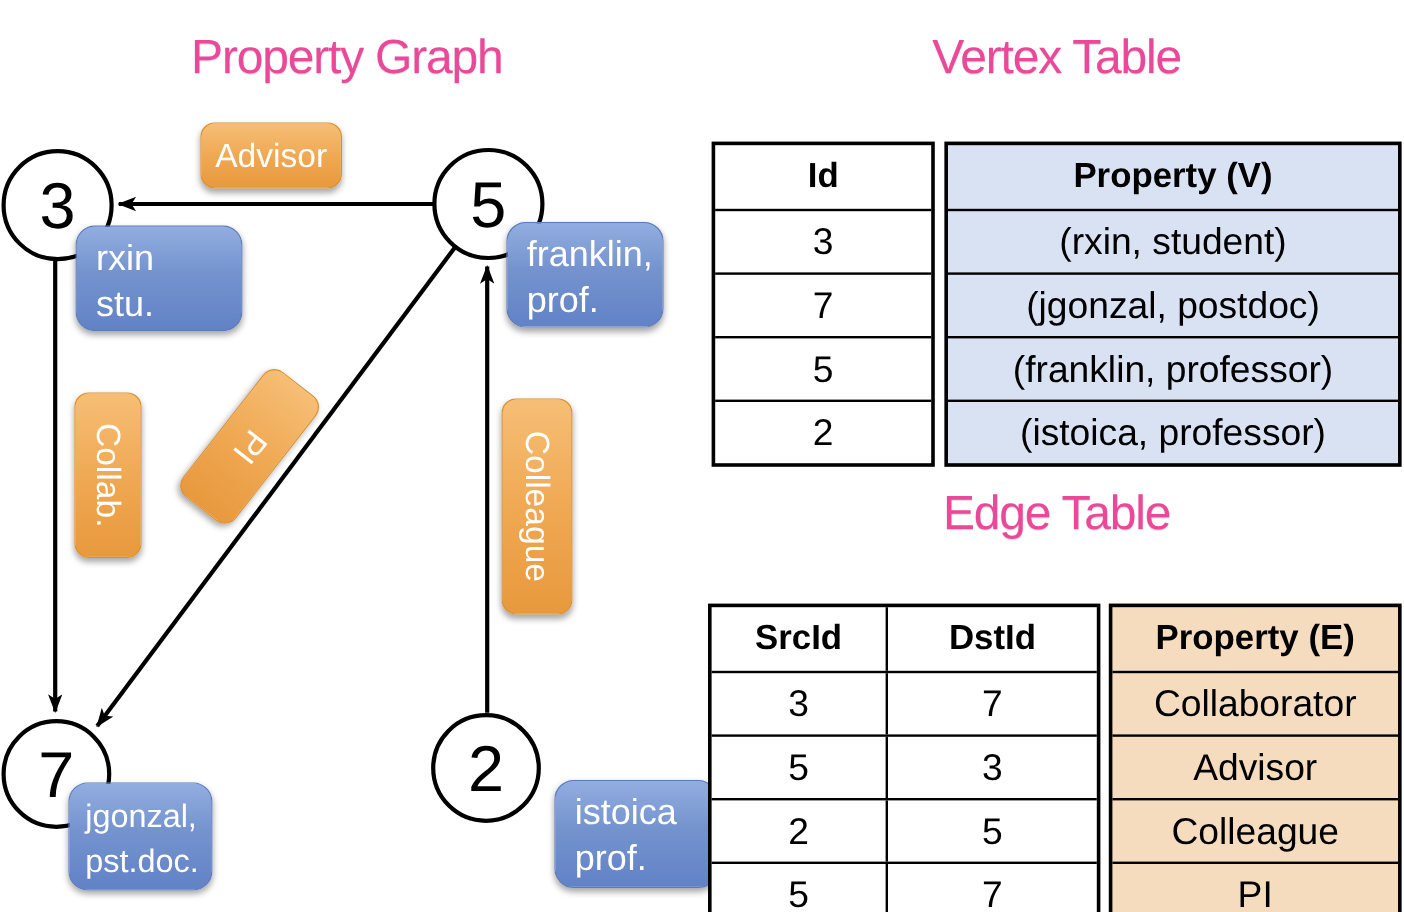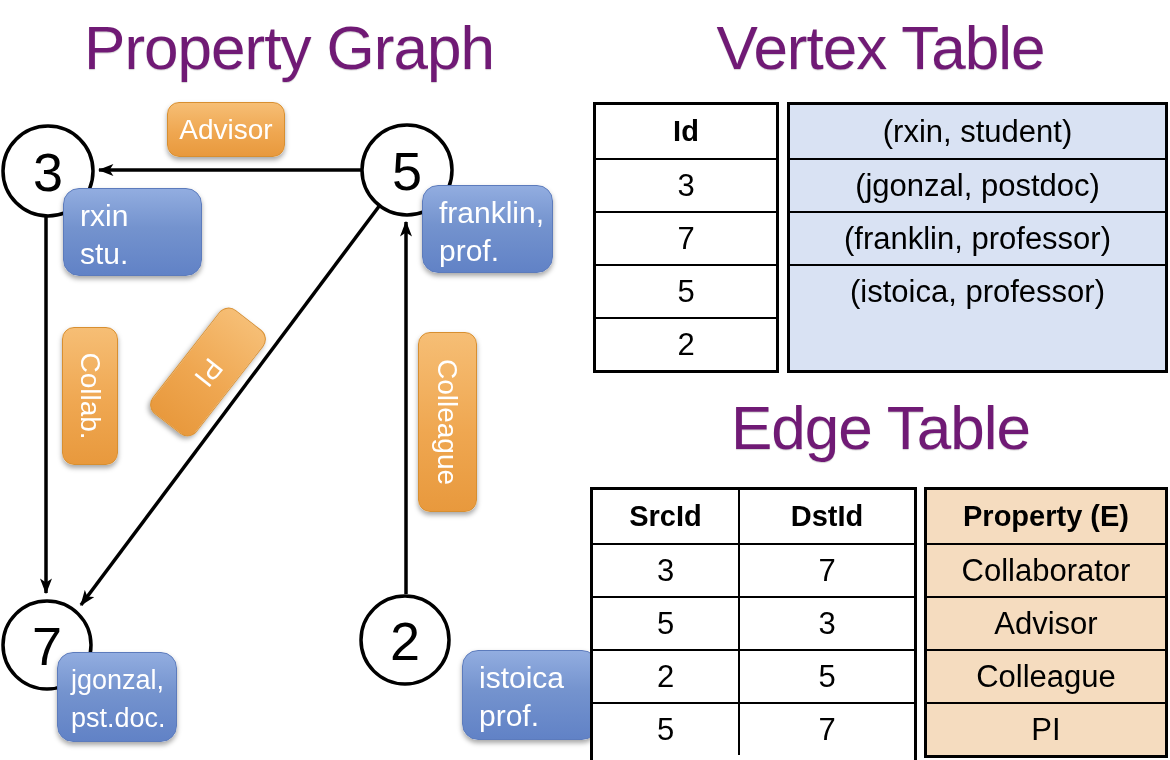--- a/index.html
+++ b/index.html
@@ -2,22 +2,22 @@
 <html><head>
 <meta charset="utf-8">
 <style>
   html,body{margin:0;padding:0;}
   body{
     width:1170px;height:760px;position:relative;overflow:hidden;
     background:#ffffff;color:#000;
     font-family:"Liberation Sans", sans-serif;
   }
   .title{
-    position:absolute;font-size:62px;line-height:62px;text-align:center;
-    color:#701a75;letter-spacing:-1px;white-space:nowrap;
+    position:absolute;font-size:40px;line-height:62px;text-align:center;
+    color:#ec4899;letter-spacing:-1px;white-space:nowrap;
     text-shadow:0 1px 1px rgba(0,0,0,0.18);
   }
   #graph-title{left:0;top:17px;width:578px;}
   #vertex-title{left:593px;top:17px;width:575px;}
   #edge-title{left:593px;top:397px;width:575px;}
 
   #graph-canvas{position:absolute;left:0;top:0;}
 
   .node-num{
     position:absolute;font-size:54px;color:#000;
@@ -43,21 +43,21 @@
     border:1px solid #D88F30;
     box-shadow:0 3px 5px rgba(0,0,0,0.35);
     color:#fff;font-size:28px;
     display:flex;align-items:center;justify-content:center;
   }
   .vtext{transform:rotate(90deg);white-space:nowrap;}
 
   
   .tbl{
     position:absolute;box-sizing:border-box;
-    border:3px solid #000;background:#fff;
+    border:3px solid #000;background:#fff;margin-top:16px;
   }
   .tbl.blue{background:#D9E2F3;}
   .tbl.tan{background:#F5DCBF;}
   .trow{
     height:53px;box-sizing:border-box;
     display:flex;align-items:center;justify-content:center;
     font-size:31px;border-top:2px solid #000;
   }
   .trow:first-child{border-top:none;}
   .thead{font-weight:bold;font-size:29px;}
@@ -131,20 +131,21 @@
 
 <div class="tbl" style="left:593px;top:102px;width:186px;height:271px;">
   <div class="trow thead">Id</div>
   <div class="trow">3</div>
   <div class="trow">7</div>
   <div class="trow">5</div>
   <div class="trow">2</div>
 </div>
 
 <div class="tbl blue" style="left:787px;top:102px;width:381px;height:271px;">
+  <div class="trow thead">Property (V)</div>
   <div class="trow">(rxin, student)</div>
   <div class="trow">(jgonzal, postdoc)</div>
   <div class="trow">(franklin, professor)</div>
   <div class="trow">(istoica, professor)</div>
 </div>
 
 <div class="title" id="edge-title">Edge Table</div>
 
 <div class="tbl" style="left:590px;top:487px;width:327px;height:321px;">
   <div class="trow trow2 thead">

